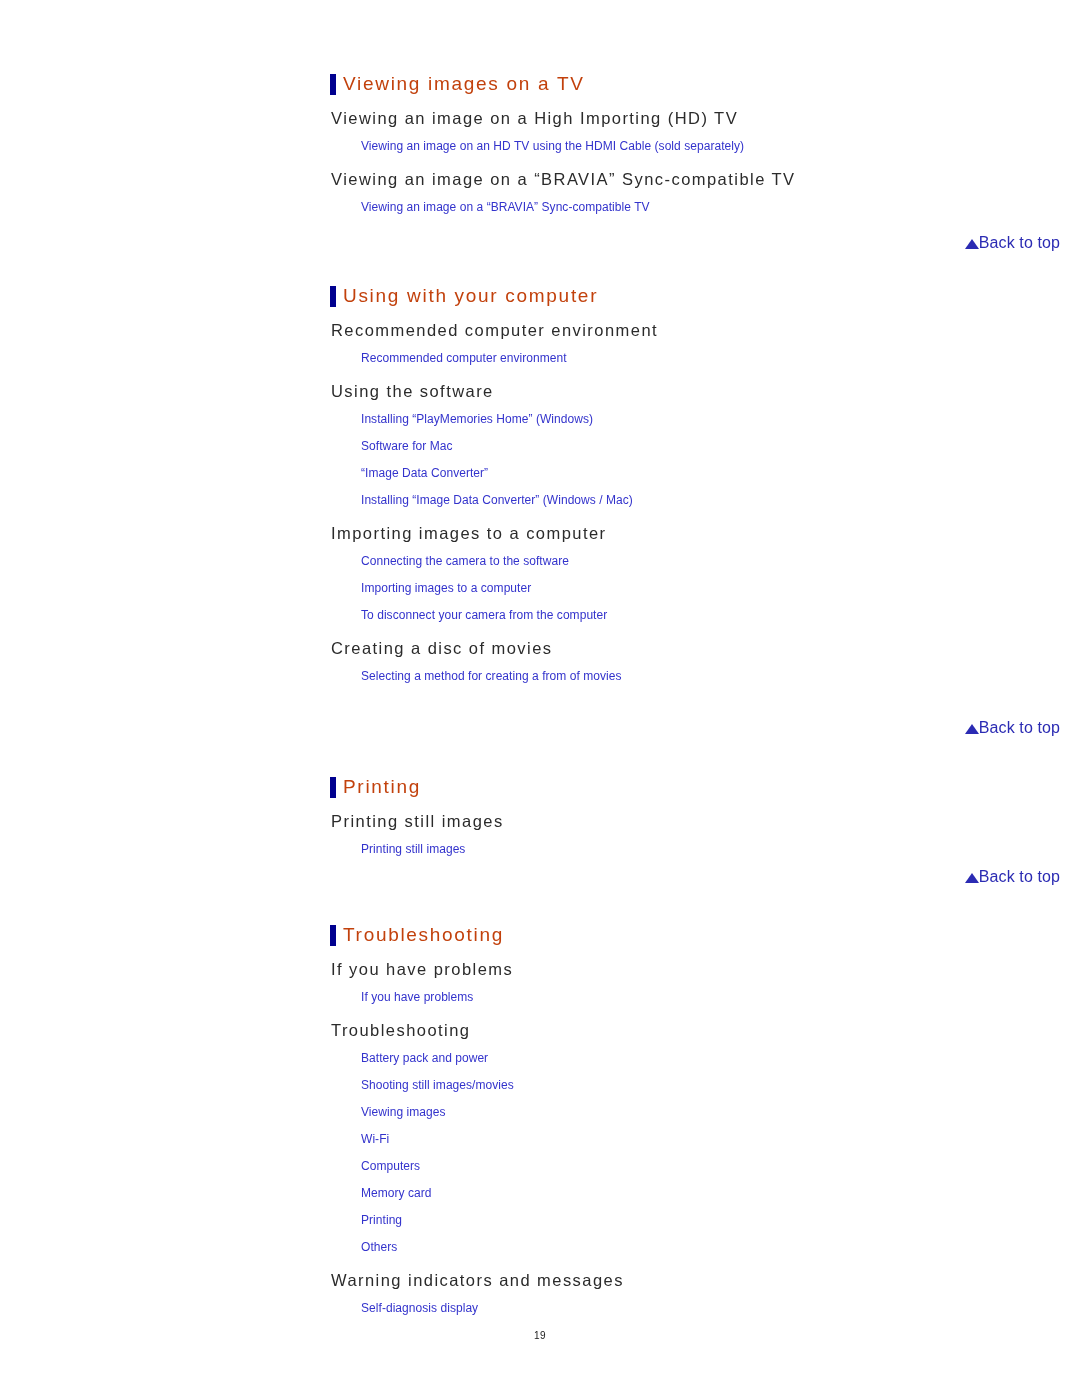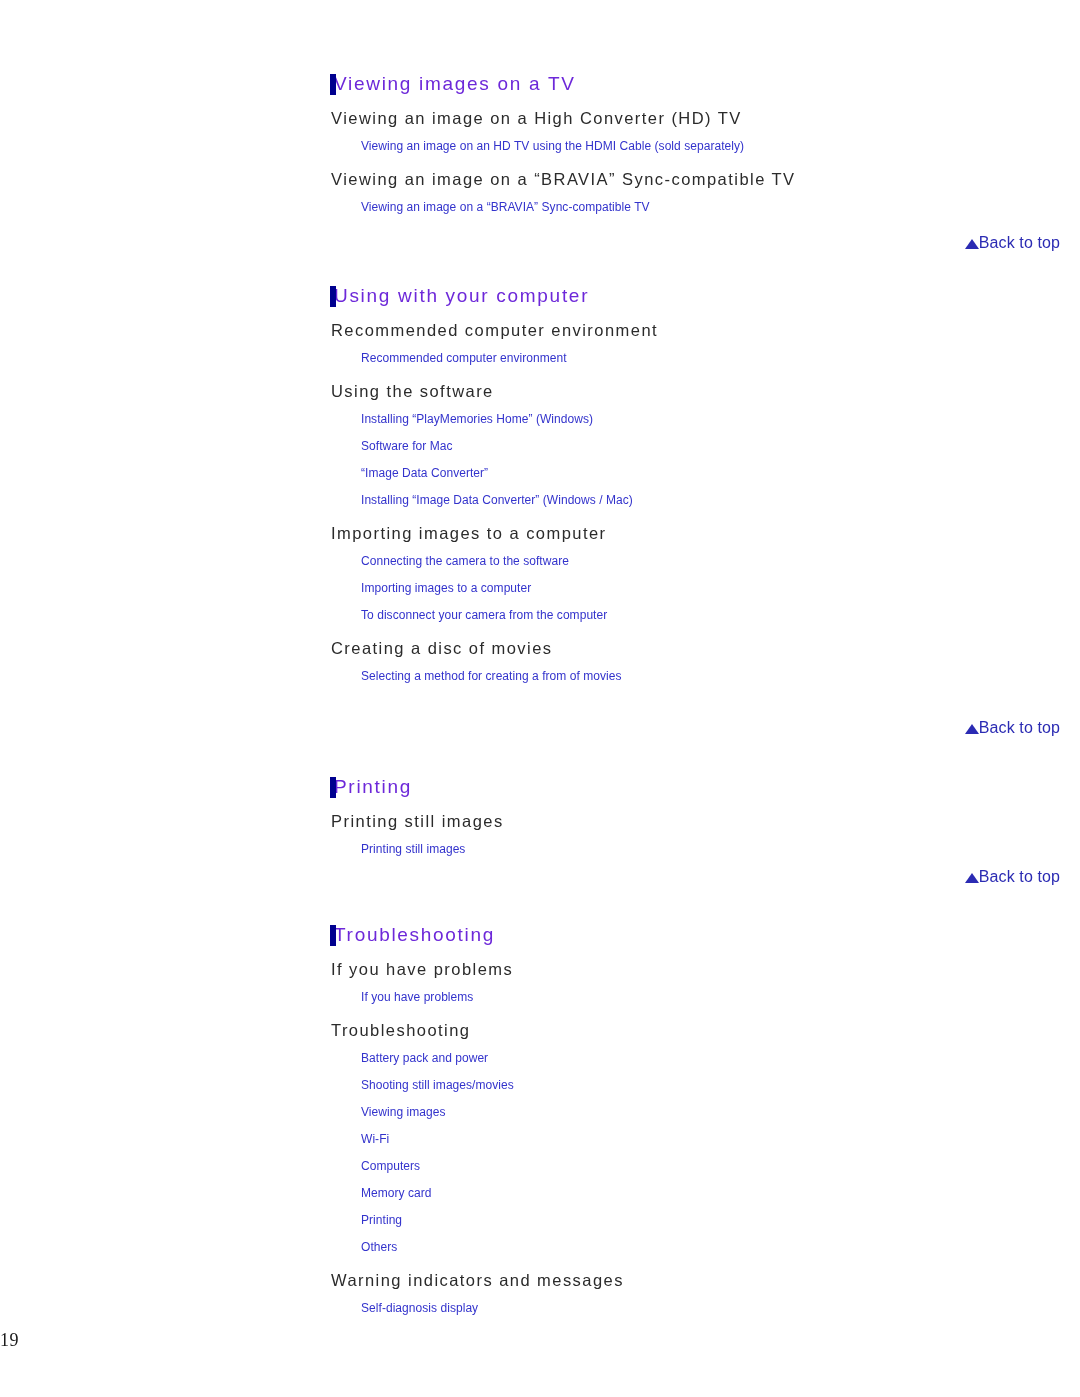--- a/index.html
+++ b/index.html
@@ -27,24 +27,24 @@
   .content {
     position: absolute;
     left: 330px;
     top: 70px;
     width: 730px;
   }
   .section-head {
     position: relative;
     display: block;
     font-size: 19px;
-    color: #6d28d9;
+    color: #c2410c;
     letter-spacing: 1.7px;
     line-height: 28px;
-    padding-left: 4px;
+    padding-left: 13px;
     font-weight: normal;
     margin: 0;
     white-space: nowrap;
   }
   .section-head .bar {
     position: absolute;
     left: 0px;
     top: 4px;
     width: 6px;
     height: 21px;
@@ -105,41 +105,41 @@
 
   
   .gap-sm { height: 7px; }
 
   
   .page-number {
     position: absolute;
     left: 0;
     right: 0;
     top: 1330px;
-    font-size: 18px;
+    text-align: center;
+    font-size: 10px;
     color: #1a1a1a;
     letter-spacing: 0.5px;
-    font-family: Liberation Serif, serif;
   }
 </style>
 </head>
 <body>
 
 <div class="page">
 
   <div class="content" style="top:70px;">
 
     <h2 class="section-head">
       <span class="bar"></span>
       <span>Viewing images on a TV</span>
     </h2>
 
     <div class="gap-sm"></div>
 
-    <h3 class="sub-head">Viewing an image on a High Converter (HD) TV</h3>
+    <h3 class="sub-head">Viewing an image on a High Importing (HD) TV</h3>
     <div class="link-row">
       <a class="link" href="#">Viewing an image on an HD TV using the HDMI Cable (sold separately)</a>
     </div>
 
     <div class="gap-sm"></div>
 
     <h3 class="sub-head">Viewing an image on a “BRAVIA” Sync-compatible TV</h3>
     <div class="link-row">
       <a class="link" href="#">Viewing an image on a “BRAVIA” Sync-compatible TV</a>
     </div>

